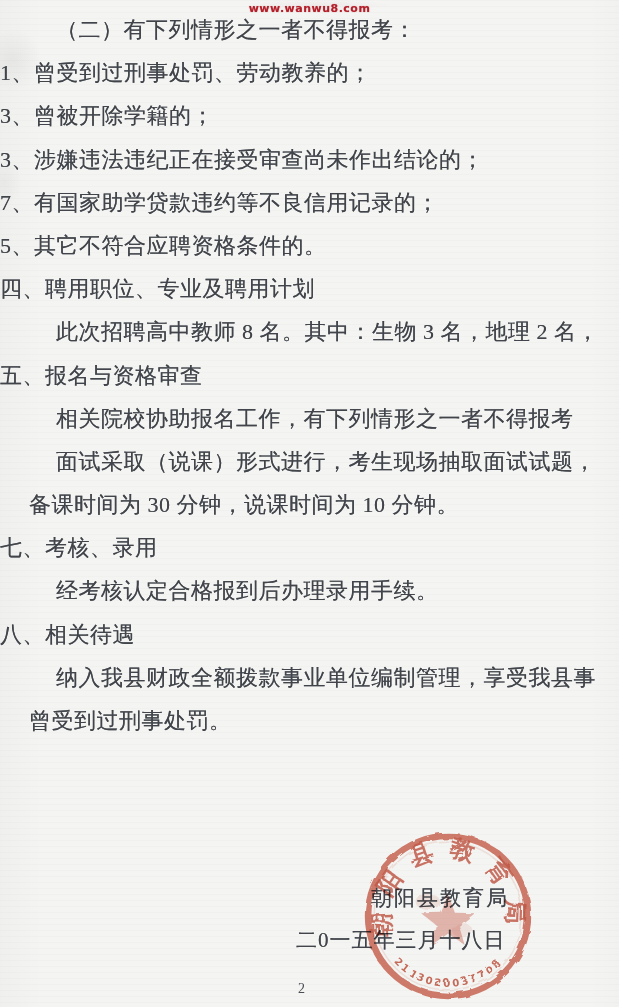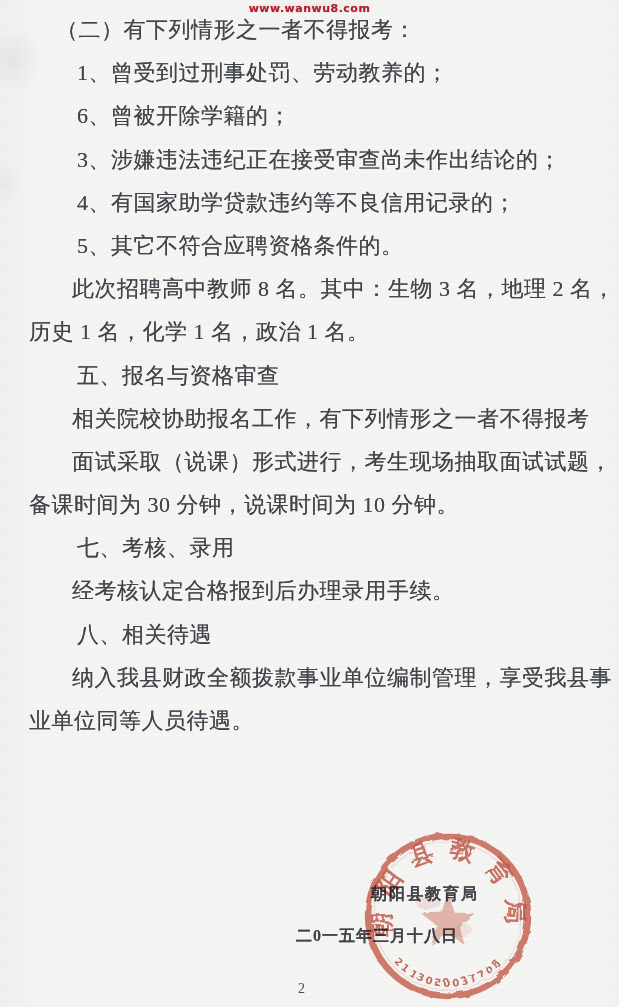--- a/index.html
+++ b/index.html
@@ -25,29 +25,28 @@
   }
   .doc-lines{position:absolute;top:8px;left:0;right:0;}
   .line{
     height:43.2px;line-height:43.2px;
     font-size:22px;letter-spacing:0.5px;
     color:#41454b;
     text-shadow:0 0 0.6px rgba(65,69,75,0.75);
     white-space:nowrap;
   }
   .indent-head2{padding-left:56px;}
-  .indent-num{padding-left:77px;}
-  .indent-para{padding-left:72px;}
+  .indent-num{}
+  .indent-para{padding-left:56px;}
   .indent-hang{padding-left:29px;}
   .signature,.date{
     position:absolute;
-    font-size:16px;color:#41454b;
+    font-size:21px;color:#41454b;
     text-shadow:0 0 0.6px rgba(65,69,75,0.75);
     white-space:nowrap;
-    font-weight:bold;
   }
   .signature{left:371px;top:884px;letter-spacing:2px;}
   .date{left:296px;top:926px;letter-spacing:1px;}
   .page-number{
     position:absolute;left:298px;top:981px;
     font-size:14px;color:#4a4e54;
   }
   .seal{
     position:absolute;left:361px;top:829px;
     mix-blend-mode:multiply;
@@ -68,35 +67,35 @@
 
   <div class="watermark">www.wanwu8.com</div>
 
   <div class="smudge s1"></div>
   <div class="smudge s2"></div>
   <div class="smudge s3"></div>
 
   <div class="doc-lines" id="doc-lines">
       <div class="line indent-head2">（二）有下列情形之一者不得报考：</div>
       <div class="line indent-num">1、曾受到过刑事处罚、劳动教养的；</div>
-      <div class="line indent-num">6、曾被开除学籍的；</div>
+      <div class="line indent-num">3、曾被开除学籍的；</div>
       <div class="line indent-num">3、涉嫌违法违纪正在接受审查尚未作出结论的；</div>
-      <div class="line indent-num">4、有国家助学贷款违约等不良信用记录的；</div>
+      <div class="line indent-num">7、有国家助学贷款违约等不良信用记录的；</div>
       <div class="line indent-num">5、其它不符合应聘资格条件的。</div>
+      <div class="line indent-num">四、聘用职位、专业及聘用计划</div>
       <div class="line indent-para">此次招聘高中教师 8 名。其中：生物 3 名，地理 2 名，</div>
-      <div class="line indent-hang">历史 1 名，化学 1 名，政治 1 名。</div>
       <div class="line indent-num">五、报名与资格审查</div>
       <div class="line indent-para">相关院校协助报名工作，有下列情形之一者不得报考</div>
       <div class="line indent-para">面试采取（说课）形式进行，考生现场抽取面试试题，</div>
       <div class="line indent-hang">备课时间为 30 分钟，说课时间为 10 分钟。</div>
       <div class="line indent-num">七、考核、录用</div>
       <div class="line indent-para">经考核认定合格报到后办理录用手续。</div>
       <div class="line indent-num">八、相关待遇</div>
       <div class="line indent-para">纳入我县财政全额拨款事业单位编制管理，享受我县事</div>
-      <div class="line indent-hang">业单位同等人员待遇。</div>
+      <div class="line indent-hang">曾受到过刑事处罚。</div>
     </div>
 
   <div class="signature">朝阳县教育局</div>
   <div class="date">二0一五年三月十八日</div>
 
   <svg class="seal" width="174" height="174" viewBox="0 0 172 172" aria-hidden="true">
     <defs>
       <path id="arcTop" d="M 31.5 105.8 A 58 58 0 1 1 140.5 105.8" fill="none"></path>
       <path id="arcBottom" d="M 24.2 118.8 A 70 70 0 0 0 147.8 118.8" fill="none"></path>
       <filter id="rough" x="-10%" y="-10%" width="120%" height="120%">

